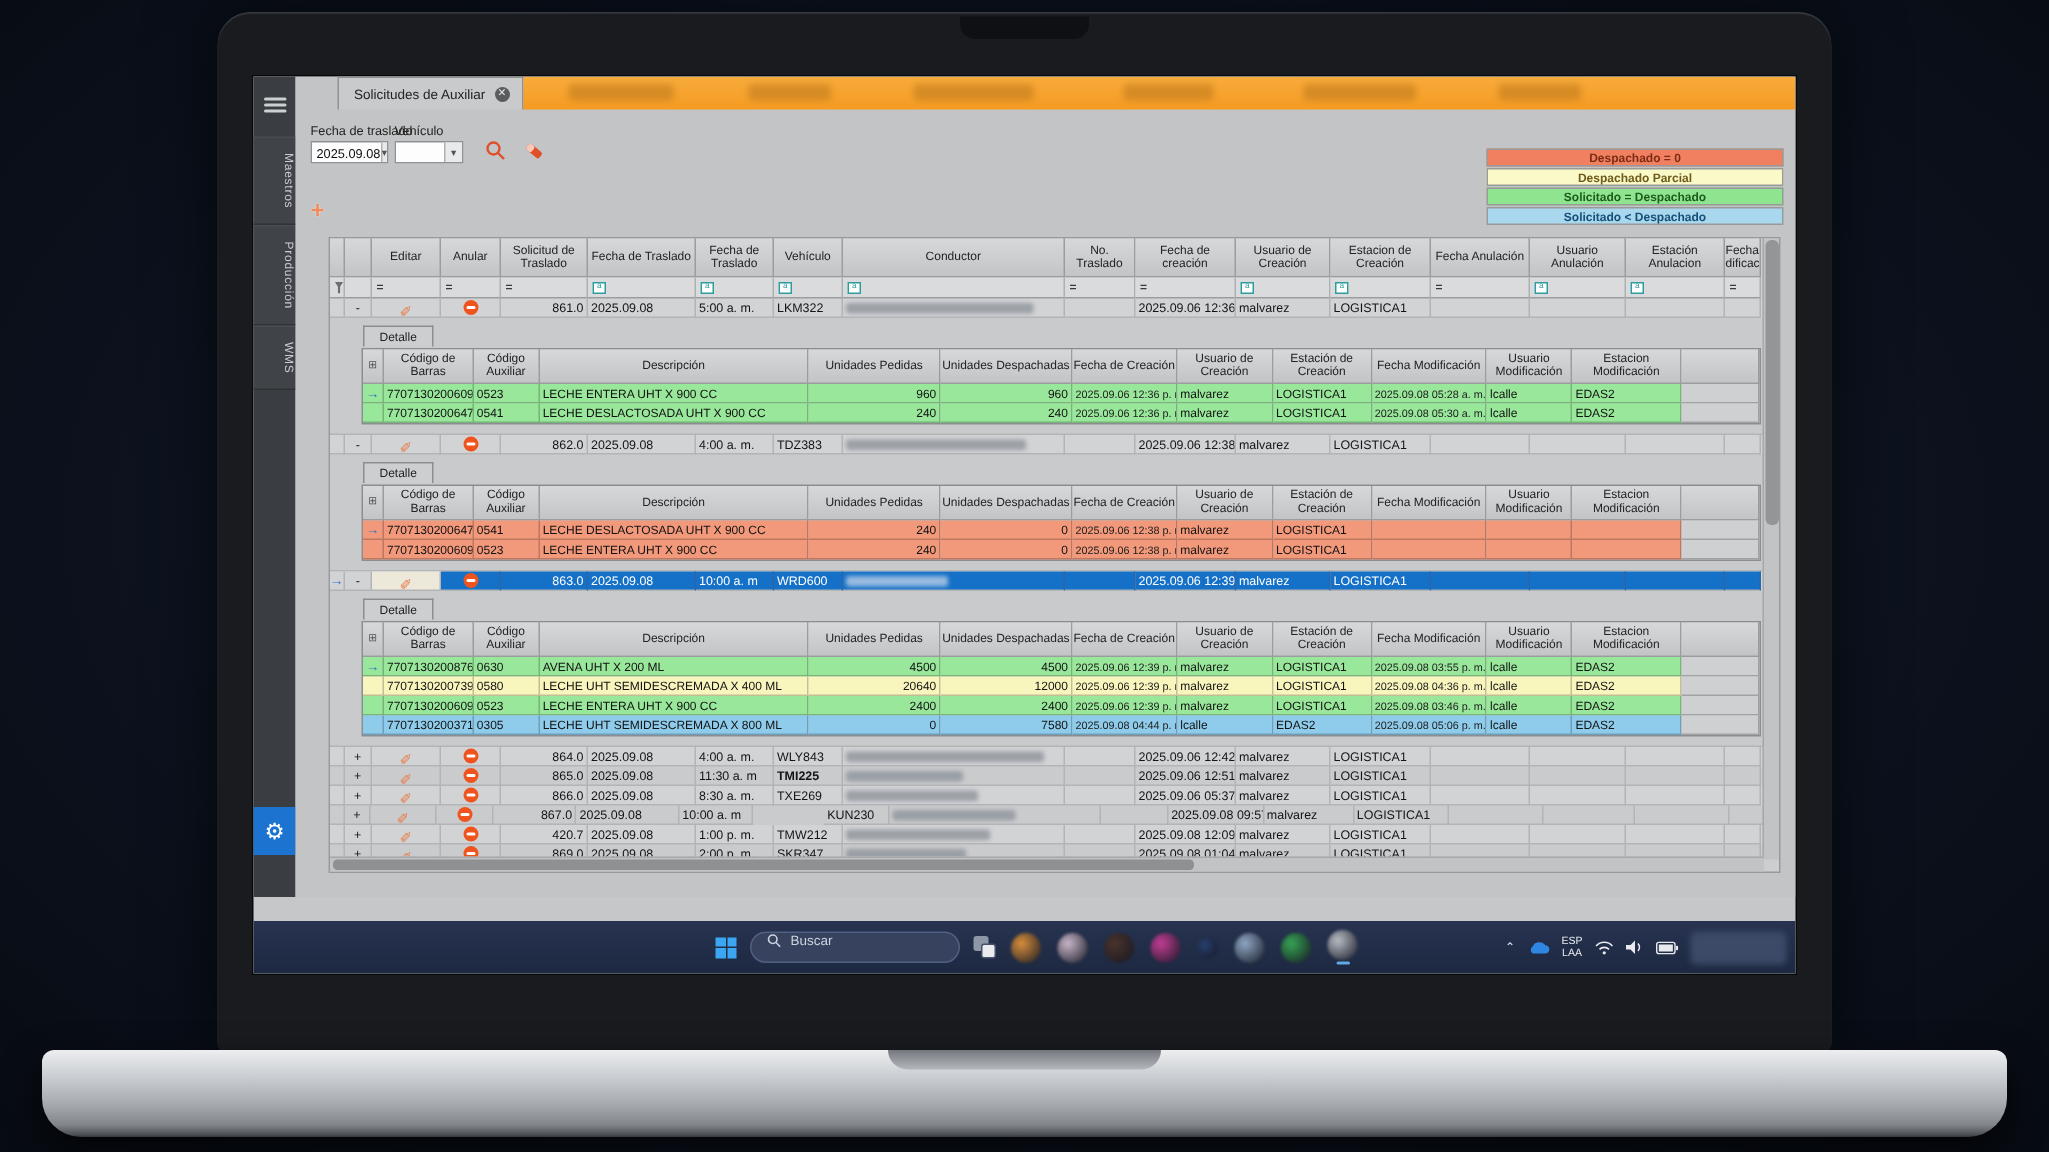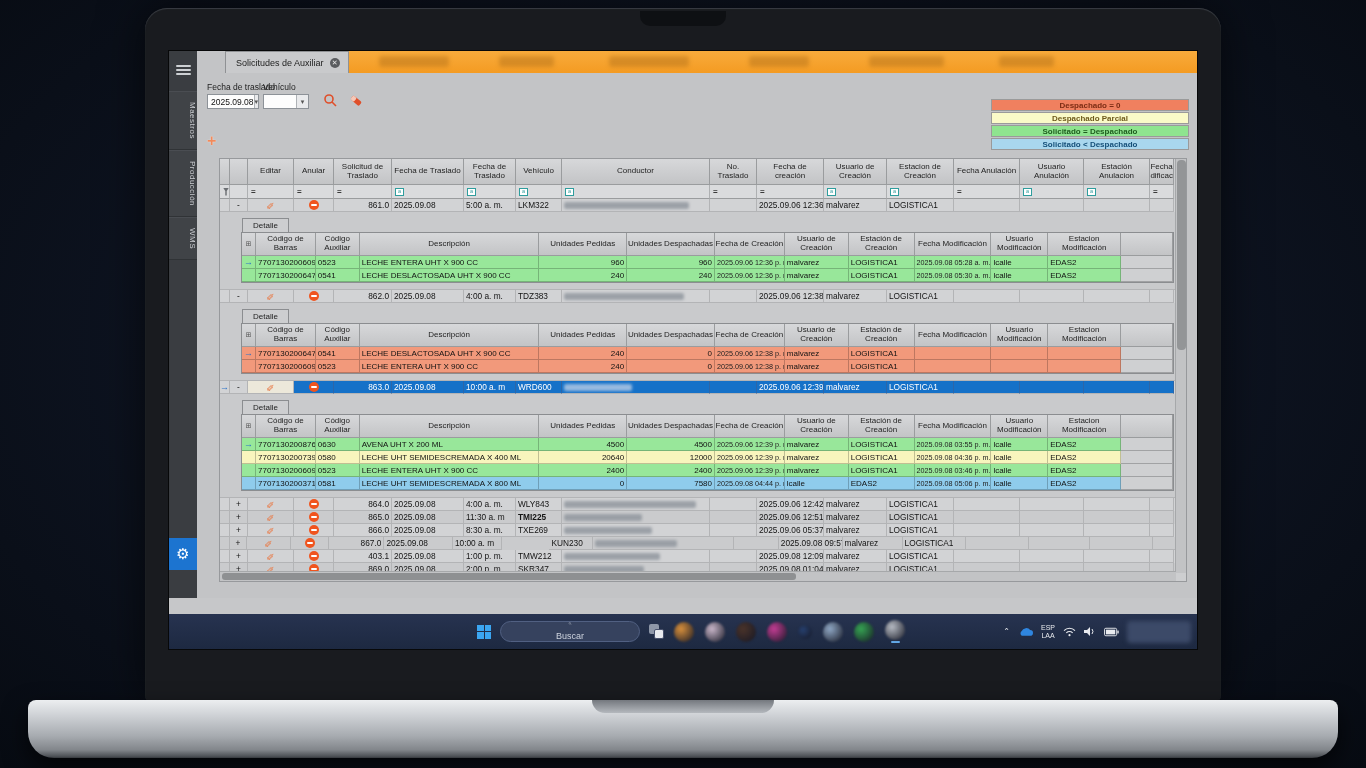--- a/index.html
+++ b/index.html
@@ -88,21 +88,21 @@
   .dcell{height:13px;border-right:1px solid rgba(0,0,0,.22);border-bottom:1px solid rgba(0,0,0,.22);font-size:8px;color:#121212;display:flex;align-items:center;padding:0 2px;overflow:hidden;white-space:nowrap;}
   .dcell.date{font-size:7.2px;color:#222;}
   .st-green{background:var(--status_green);} .st-yellow{background:var(--status_yellow);}
   .st-salmon{background:var(--status_salmon);} .st-blue{background:var(--status_blue);}
   .st-none{background:#cfd0d2;}
   
   .taskbar{position:absolute;left:0;bottom:0;width:100%;height:35px;background:linear-gradient(180deg,#273350,#1d2941);display:flex;align-items:center;}
   .tb-center{position:absolute;left:308px;display:flex;align-items:center;gap:9px;}
   .winlogo{width:14px;height:14px;display:grid;grid-template-columns:6.5px 6.5px;grid-template-rows:6.5px 6.5px;gap:1px;cursor:pointer;}
   .winlogo i{background:#3ba6f2;}
-  .searchpill{width:140px;height:21px;border-radius:11px;background:#36425e;border:1px solid #516082;display:flex;align-items:center;gap:6px;padding:0 10px;color:#cdd3de;font-size:9px;cursor:text;flex-direction:column;}
+  .searchpill{width:140px;height:21px;border-radius:11px;background:#36425e;border:1px solid #516082;display:flex;gap:6px;padding:0 10px;color:#cdd3de;font-size:9px;cursor:text;}
   .taskview{width:16px;height:16px;position:relative;cursor:pointer;}
   .taskview .b1{position:absolute;left:0;top:0;width:10px;height:10px;background:#8e97a8;border-radius:2px;}
   .taskview .b2{position:absolute;left:5px;top:5px;width:10px;height:10px;background:#e9ebef;border-radius:2px;border:1px solid #47506b;}
   .appic{width:20px;height:20px;border-radius:50%;filter:blur(1.1px);cursor:pointer;}
   .appslot{display:flex;flex-direction:column;align-items:center;gap:1px;}
   .uline{width:9px;height:2px;border-radius:1px;background:#63a9e8;}
   .tb-right{position:absolute;right:6px;display:flex;align-items:center;gap:8px;color:#e8eaee;}
   .lang{font-size:7px;line-height:7.5px;text-align:center;cursor:pointer;}
   .chev{font-size:8px;cursor:pointer;color:#dfe2e8;}
   .clockredact{width:64px;height:22px;border-radius:4px;background:#3c4a68;filter:blur(2px);}
@@ -491,21 +491,21 @@
                       <div class="dcell st-green" style="width: 64px;">malvarez</div>
                       <div class="dcell st-green" style="width: 66px;">LOGISTICA1</div>
                       <div class="dcell st-green date" style="width: 77px;">2025.09.08 03:46 p. m.</div>
                       <div class="dcell st-green" style="width: 57px;">lcalle</div>
                       <div class="dcell st-green" style="width: 73px;">EDAS2</div>
                       <div class="dcell st-none" style="width: 52px;"></div>
                     </div>
                     <div class="drow">
                       <div class="dcell st-blue" style="width: 14px;"></div>
                       <div class="dcell st-blue" style="width: 60px;">7707130200371</div>
-                      <div class="dcell st-blue" style="width: 44px;">0581</div>
+                      <div class="dcell st-blue" style="width: 44px;">0305</div>
                       <div class="dcell st-blue" style="width: 180px;">LECHE UHT SEMIDESCREMADA X 800 ML</div>
                       <div class="dcell st-blue num" style="width: 88px;">0</div>
                       <div class="dcell st-blue num" style="width: 88px;">7580</div>
                       <div class="dcell st-blue date" style="width: 70px;">2025.09.08 04:44 p. m.</div>
                       <div class="dcell st-blue" style="width: 64px;">lcalle</div>
                       <div class="dcell st-blue" style="width: 66px;">EDAS2</div>
                       <div class="dcell st-blue date" style="width: 77px;">2025.09.08 05:06 p. m.</div>
                       <div class="dcell st-blue" style="width: 57px;">lcalle</div>
                       <div class="dcell st-blue" style="width: 73px;">EDAS2</div>
                       <div class="dcell st-none" style="width: 52px;"></div>
@@ -613,21 +613,21 @@
                 </div>
                 <div class="mrow">
                   <div class="mcell" style="width: 10px;"></div>
                   <div class="mcell ctr" style="width: 18px;">+</div>
                   <div class="mcell" style="width: 46px; justify-content: center;">
                     <span class="pencil">✎</span>
                   </div>
                   <div class="mcell" style="width: 40px; justify-content: center;">
                     <div class="mincirc"></div>
                   </div>
-                  <div class="mcell num" style="width: 58px;">403.1</div>
+                  <div class="mcell num" style="width: 58px;">420.7</div>
                   <div class="mcell" style="width: 72px;">2025.09.08</div>
                   <div class="mcell" style="width: 52px;">1:00 p. m.</div>
                   <div class="mcell" style="width: 46px;">TMW212</div>
                   <div class="mcell" style="width: 148px;">
                     <span class="redact" style="width: 96px; height: 7px;"></span>
                   </div>
                   <div class="mcell" style="width: 47px;"></div>
                   <div class="mcell" style="width: 67px;">2025.09.08 12:09</div>
                   <div class="mcell" style="width: 63px;">malvarez</div>
                   <div class="mcell" style="width: 67px;">LOGISTICA1</div>

